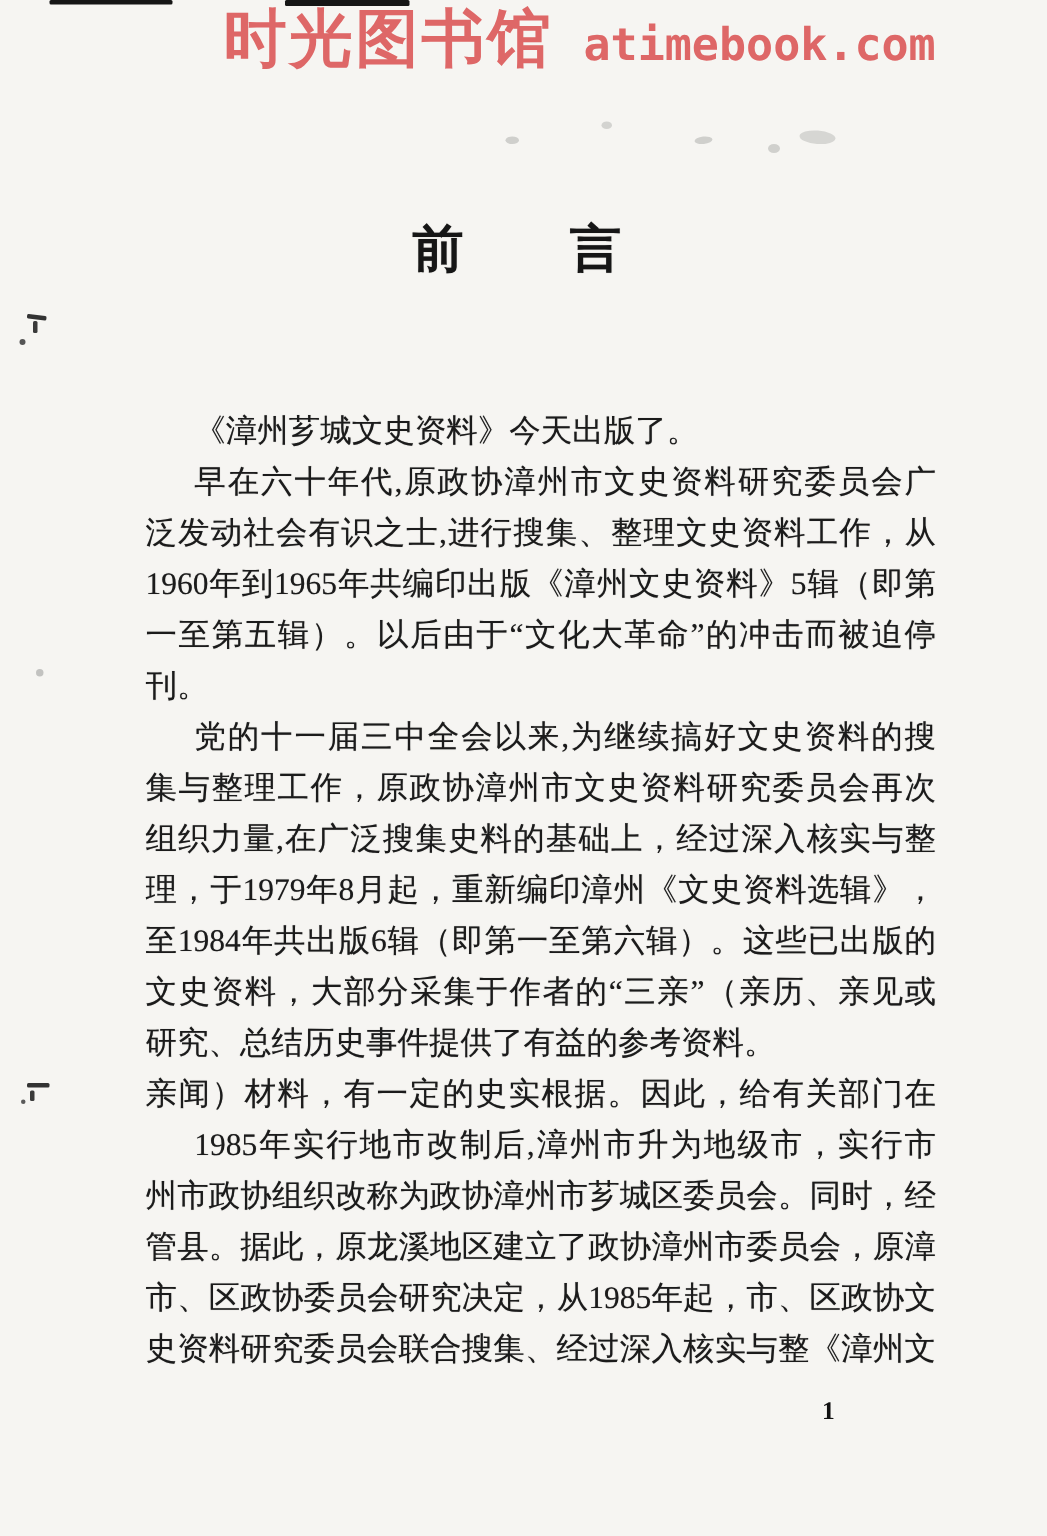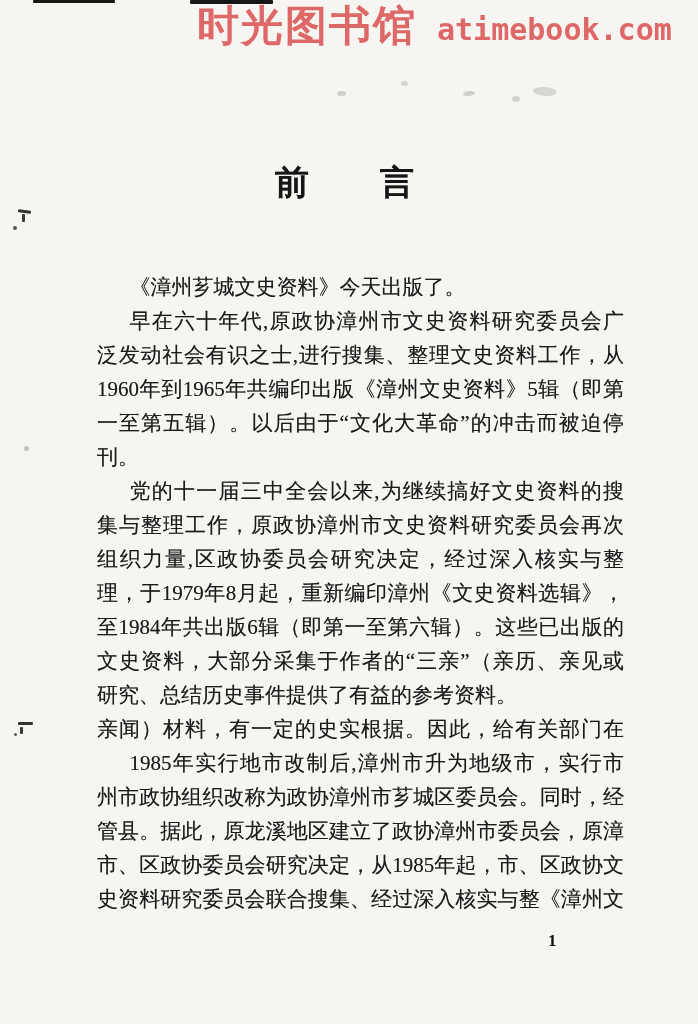--- a/index.html
+++ b/index.html
@@ -16,33 +16,33 @@
     overflow:hidden;
   }
   
   .topbar{position:absolute;top:0;background:#161616;border-radius:1px;}
   .topbar.b1{left:33px;width:82px;height:3px;}
   .topbar.b2{left:190px;width:83px;height:4px;}
   
   .watermark{
     position:absolute;left:149px;top:2px;
     display:flex;align-items:baseline;gap:20px;
-    font-weight:bold;white-space:nowrap;margin-left:48px;
+    font-weight:bold;white-space:nowrap;
   }
   .watermark .cn{
     font-family:"DejaVu Sans","Liberation Sans",sans-serif;
     font-size:42px;letter-spacing:2px;line-height:1.15;
   }
   .watermark .en{
     font-family:"DejaVu Sans Mono","Liberation Mono",monospace;
     font-size:30px;letter-spacing:0px;
   }
   
   .doc-title{
-    position:absolute;left:275px;top:160px;
+    position:absolute;left:275px;top:143px;
     font-size:34px;font-weight:bold;color:#161616;
     white-space:pre;letter-spacing:1px;
     text-shadow:0 0 0.5px rgba(0,0,0,.55);
   }
   
   .body-text{
     position:absolute;left:97px;top:250px;width:527px;
     color:#1b1b1b;
     margin-top:20px;
   }
@@ -102,21 +102,21 @@
       <div class="line para-mid">1960年到1965年共编印出版《漳州文史资料》5辑（即第</div>
 
       <div class="line para-mid">一至第五辑）。以后由于“文化大革命”的冲击而被迫停</div>
 
       <div class="line para-end">刊。</div>
 
       <div class="line para-start">党的十一届三中全会以来,为继续搞好文史资料的搜</div>
 
       <div class="line para-mid">集与整理工作，原政协漳州市文史资料研究委员会再次</div>
 
-      <div class="line para-mid">组织力量,区政协委员会研究决定，经过深入核实与整</div>
+      <div class="line para-mid">组织力量,在广泛搜集史料的基础上，经过深入核实与整</div>
 
       <div class="line para-mid">理，于1979年8月起，重新编印漳州《文史资料选辑》，</div>
 
       <div class="line para-mid">至1984年共出版6辑（即第一至第六辑）。这些已出版的</div>
 
       <div class="line para-mid">文史资料，大部分采集于作者的“三亲”（亲历、亲见或</div>
 
       <div class="line para-end">研究、总结历史事件提供了有益的参考资料。</div>
 
       <div class="line para-mid">亲闻）材料，有一定的史实根据。因此，给有关部门在</div>

